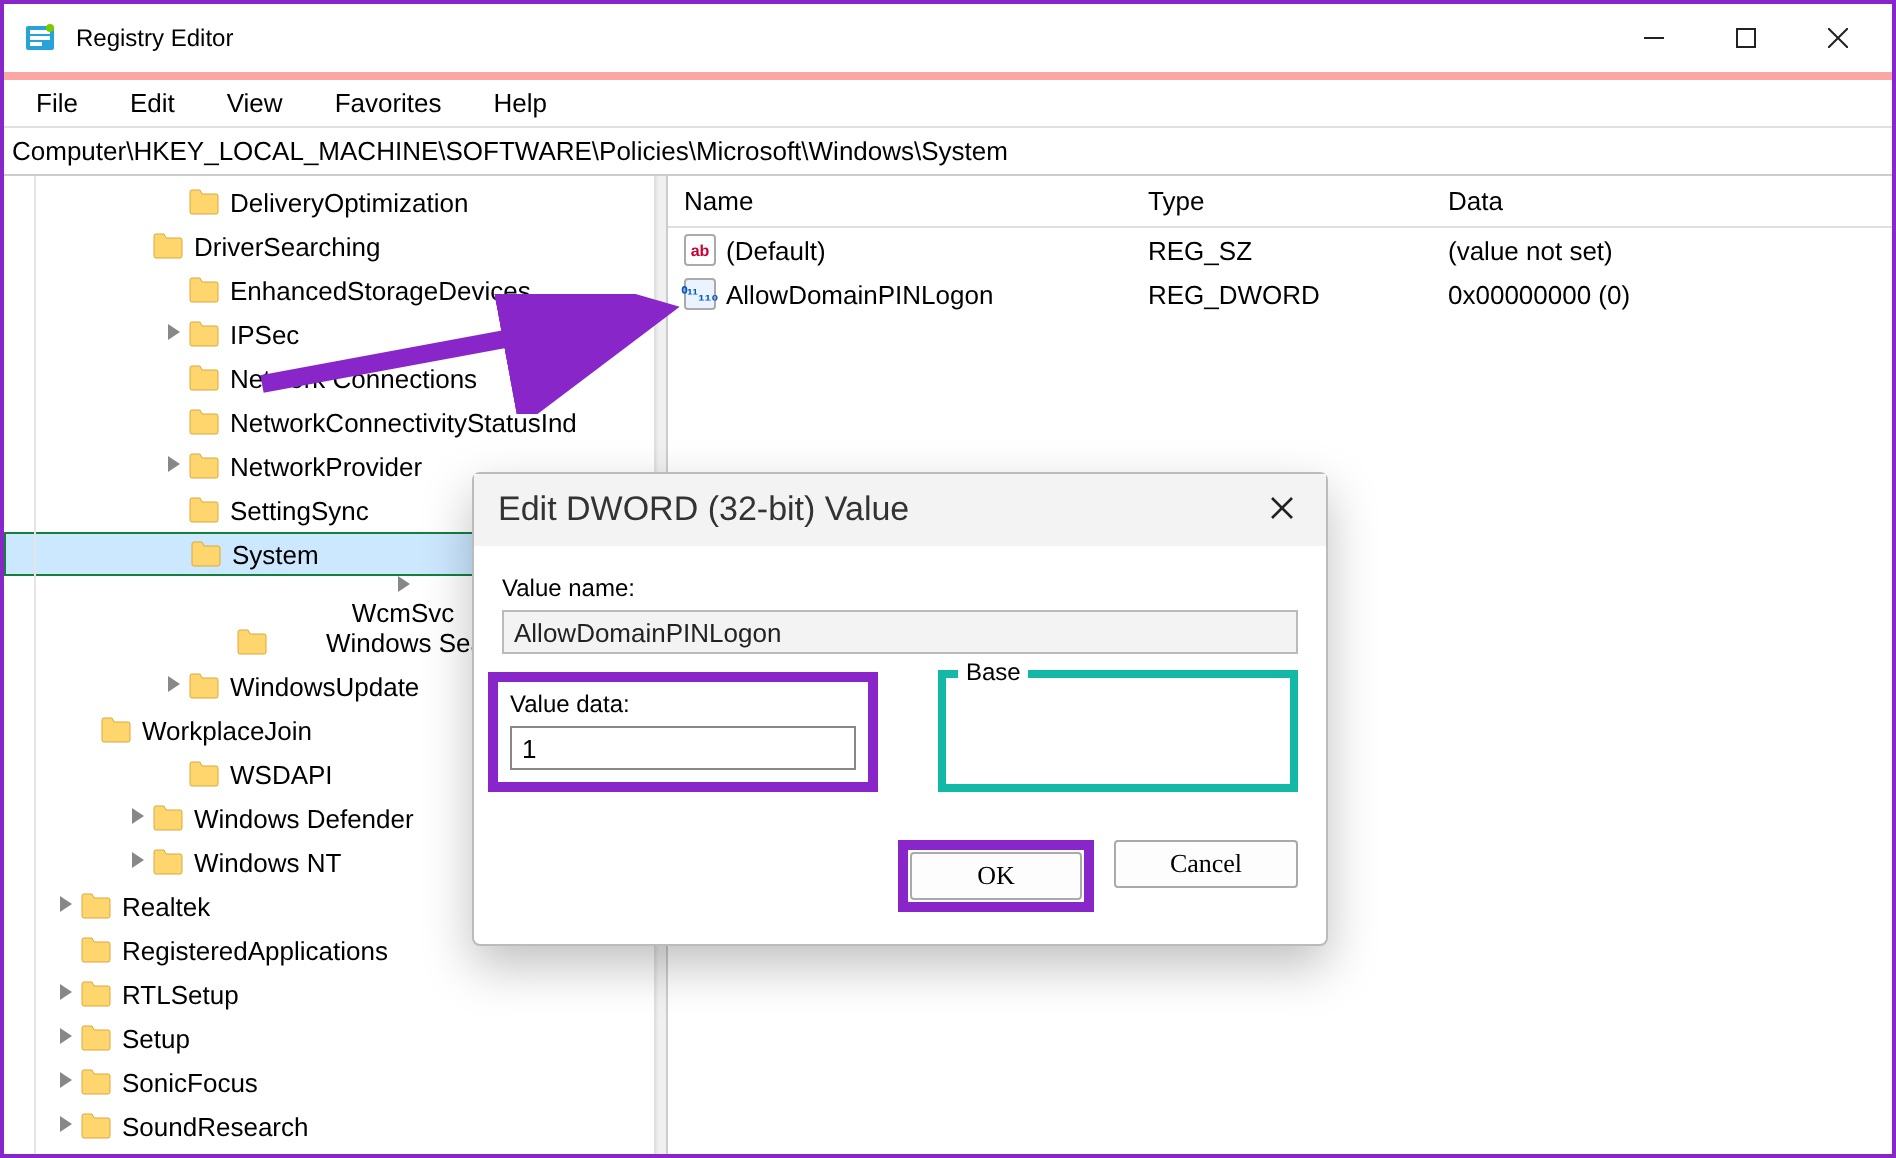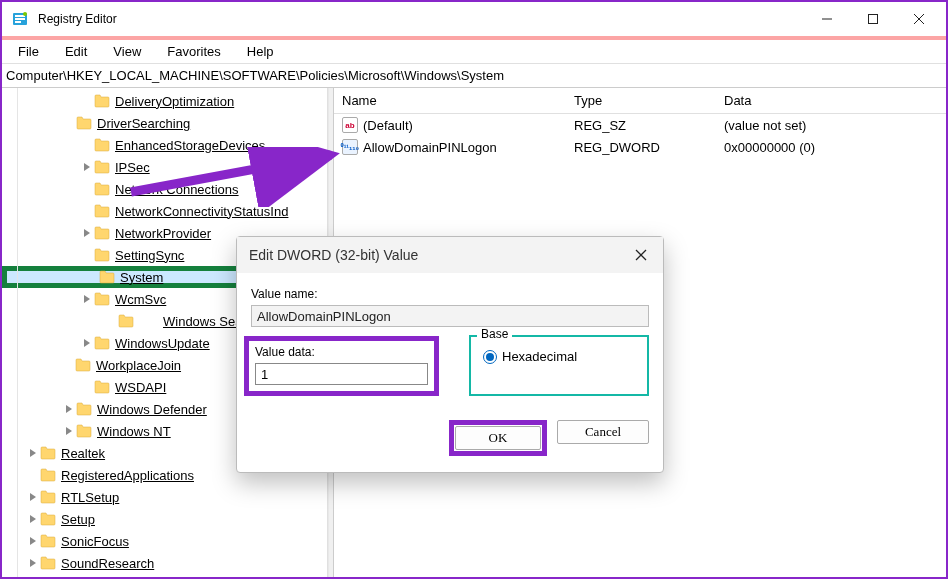--- a/index.html
+++ b/index.html
@@ -12,51 +12,51 @@
   .win-btn { width: 46px; height: 32px; display: flex; align-items: center; justify-content: center; font-size: 12px; color: #333; }
   .menubar { height: 24px; display: flex; align-items: center; padding: 0 4px; gap: 2px; border-bottom: 1px solid #e0e0e0; }
   .menu-item { padding: 2px 12px; font-size: 13px; color: #000; }
   .addressbar { height: 24px; padding: 1px 4px 1px 4px; border-bottom: 1px solid #ccc; font-size: 13px; background: #fff; display: flex; align-items: center; }
   .content { display: flex; height: calc(579px - 33px - 24px - 24px - 4px); }
   .tree-pane { width: 326px; height: 100%; overflow: hidden; border-right: 1px solid #e0e0e0; padding-top: 2px; position: relative; }
   .tree-vertical-line { position: absolute; left: 15px; top: 0; bottom: 0; width: 1px; background: #e5e5e5; }
   .list-pane { flex: 1; position: relative; }
   .splitter { width: 6px; height: 100%; border-right: 1px solid #ccc; border-left: 1px solid #e8e8e8; background: #f0f0f0; cursor: ew-resize; }
   
-  .tree-node { display: flex; align-items: center; height: 22px; padding-right: 4px; white-space: nowrap; text-decoration: underline; }
+  .tree-node { display: flex; align-items: center; height: 22px; padding-right: 4px; white-space: nowrap; }
   .chevron { width: 14px; display: inline-block; text-align: center; font-size: 10px; color: #666; }
   .chevron.closed::before { content: ""; display: inline-block; width: 0; height: 0; border-left: 6px solid #888; border-top: 4px solid transparent; border-bottom: 4px solid transparent; }
   .chevron.none { visibility: hidden; }
   .folder-icon { width: 16px; height: 14px; margin-right: 5px; }
   .tree-label { font-size: 13px; color: #000; }
-  .tree-node.selected { background: #cce8ff; border: 5px solid #15803d; padding-left: -1px; }
+  .tree-node.selected { background: #cce8ff; border: 1px solid #15803d; padding-left: -1px; }
   
   .list-header { display: flex; border-bottom: 1px solid #e0e0e0; height: 26px; align-items: center; padding-left: 4px; }
   .col { padding: 0 4px; font-size: 13px; color: #000; }
   .col-name { width: 232px; }
   .col-type { width: 150px; }
   .col-data { flex: 1; }
   .list-row { display: flex; height: 22px; align-items: center; padding-left: 4px; }
   .row-icon { width: 16px; height: 16px; margin-right: 5px; display: inline-flex; align-items: center; justify-content: center; border: 1px solid #aaa; border-radius: 2px; font-size: 8px; font-weight: bold; background: #fff; }
   .icon-sz { color: #c03; }
   .icon-dw { color: #0058c7; background: #eaf3ff; }
   
   .dialog-shadow { position: absolute; left: 234px; top: 234px; width: 428px; box-shadow: 0 10px 25px rgba(0,0,0,0.25); background: #fff; border: 1px solid #bbb; border-radius: 4px; }
-  .dlg-title { display: flex; align-items: center; background: #f3f3f3; height: 36px; padding: 0 12px; font-size: 14px; }
+  .dlg-title { display: flex; align-items: center; background: #f3f3f3; height: 36px; padding: 0 12px; font-size: 17px; }
   .dlg-title-text { flex: 1; color: #333; }
   .dlg-close { font-size: 15px; width: 20px; text-align: center; color: #333; }
   .dlg-body { padding: 14px 14px 16px 14px; font-size: 12px; }
   .dlg-label { color: #000; margin-bottom: 4px; display: block; }
   .dlg-input { width: 100%; height: 22px; border: 1px solid #888; padding: 0 5px; font-size: 13px; background: #fff; margin-bottom: 14px; }
   .dlg-input.readonly { background: #f3f3f3; color: #222; border-color: #bbb; }
   .dlg-row { display: flex; gap: 30px; }
   .dlg-col-left { width: 188px; }
   .value-data-wrap { border: 5px solid #8826c9; padding: 4px 6px 6px 6px; margin-left: -7px; margin-top: -5px; }
   .value-data-wrap .dlg-input { margin-bottom: 0; }
-  .base-group { border: 2px solid #14b8a6; padding: 8px 12px 10px 12px; position: relative; margin-top: -6px; flex: 1; }
+  .base-group { border: 4px solid #14b8a6; padding: 8px 12px 10px 12px; position: relative; margin-top: -6px; flex: 1; }
   .base-legend { position: absolute; top: -10px; left: 6px; background: #fff; padding: 0 4px; font-size: 12px; color: #000; }
   .radio-row { display: flex; align-items: center; gap: 5px; font-size: 13px; margin: 4px 0; }
   .radio { width: 14px; height: 14px; border-radius: 50%; border: 1px solid #555; display: inline-flex; align-items: center; justify-content: center; }
   .radio.checked { border-color: #0067c0; }
   .radio.checked::after { content: ""; width: 8px; height: 8px; border-radius: 50%; background: #0067c0; }
   .dlg-buttons { display: flex; justify-content: flex-end; gap: 10px; margin-top: 24px; font-family: Liberation Serif, serif; }
   .dlg-btn { width: 92px; height: 24px; border: 1px solid #aaa; background: #fdfdfd; font-size: 13px; text-align: center; line-height: 22px; border-radius: 2px; }
   .ok-wrap { border: 5px solid #8826c9; padding: 1px; }
   .ok-wrap .dlg-btn { width: 86px; }
   
@@ -169,42 +169,42 @@
             </svg>
             <span class="tree-label">SettingSync</span>
           </div>
           <div class="tree-node selected" style="padding-left: 78px;">
             <span class="chevron none"></span>
             <svg class="folder-icon" viewBox="0 0 16 14">
               <path d="M1 3 L1 12 Q1 13 2 13 L14 13 Q15 13 15 12 L15 4 Q15 3 14 3 L7 3 L6 1 L2 1 Q1 1 1 2 Z" fill="#ffd66e" stroke="#d9a93a" stroke-width="0.5"></path>
             </svg>
             <span class="tree-label">System</span>
           </div>
-          <div class="tree-node" style="padding-left: 78px;">
+          <div class="tree-node" style="padding-left: 78px; flex-direction: column;">
             <span class="chevron closed"></span>
             <svg class="folder-icon" viewBox="0 0 16 14">
               <path d="M1 3 L1 12 Q1 13 2 13 L14 13 Q15 13 15 12 L15 4 Q15 3 14 3 L7 3 L6 1 L2 1 Q1 1 1 2 Z" fill="#ffd66e" stroke="#d9a93a" stroke-width="0.5"></path>
             </svg>
             <span class="tree-label">WcmSvc</span>
           </div>
           <div class="tree-node" style="padding-left: 78px; gap: 24px;">
             <span class="chevron none"></span>
             <svg class="folder-icon" viewBox="0 0 16 14">
               <path d="M1 3 L1 12 Q1 13 2 13 L14 13 Q15 13 15 12 L15 4 Q15 3 14 3 L7 3 L6 1 L2 1 Q1 1 1 2 Z" fill="#ffd66e" stroke="#d9a93a" stroke-width="0.5"></path>
             </svg>
             <span class="tree-label">Windows Search</span>
           </div>
           <div class="tree-node" style="padding-left: 78px;">
             <span class="chevron closed"></span>
             <svg class="folder-icon" viewBox="0 0 16 14">
               <path d="M1 3 L1 12 Q1 13 2 13 L14 13 Q15 13 15 12 L15 4 Q15 3 14 3 L7 3 L6 1 L2 1 Q1 1 1 2 Z" fill="#ffd66e" stroke="#d9a93a" stroke-width="0.5"></path>
             </svg>
             <span class="tree-label">WindowsUpdate</span>
           </div>
-          <div class="tree-node" style="padding-left: 34px; margin-left: 25px;">
+          <div class="tree-node" style="padding-left: 34px;">
             <span class="chevron none"></span>
             <svg class="folder-icon" viewBox="0 0 16 14">
               <path d="M1 3 L1 12 Q1 13 2 13 L14 13 Q15 13 15 12 L15 4 Q15 3 14 3 L7 3 L6 1 L2 1 Q1 1 1 2 Z" fill="#ffd66e" stroke="#d9a93a" stroke-width="0.5"></path>
             </svg>
             <span class="tree-label">WorkplaceJoin</span>
           </div>
           <div class="tree-node" style="padding-left: 78px;">
             <span class="chevron none"></span>
             <svg class="folder-icon" viewBox="0 0 16 14">
               <path d="M1 3 L1 12 Q1 13 2 13 L14 13 Q15 13 15 12 L15 4 Q15 3 14 3 L7 3 L6 1 L2 1 Q1 1 1 2 Z" fill="#ffd66e" stroke="#d9a93a" stroke-width="0.5"></path>
@@ -325,24 +325,20 @@
 
       <div class="dlg-row">
         <div class="dlg-col-left">
           <div class="value-data-wrap">
             <span class="dlg-label">Value data:</span>
             <input class="dlg-input" value="1" style="">
           </div>
         </div>
         <div class="base-group">
           <span class="base-legend">Base</span>
-          <div class="radio-row">
-            <span class="radio checked"></span>
-            <span>Hexadecimal</span>
-          </div>
         </div>
       </div>
 
       <div class="dlg-buttons">
         <span class="ok-wrap">
           <div class="dlg-btn">OK</div>
         </span>
         <div class="dlg-btn">Cancel</div>
       </div>
     </div>

